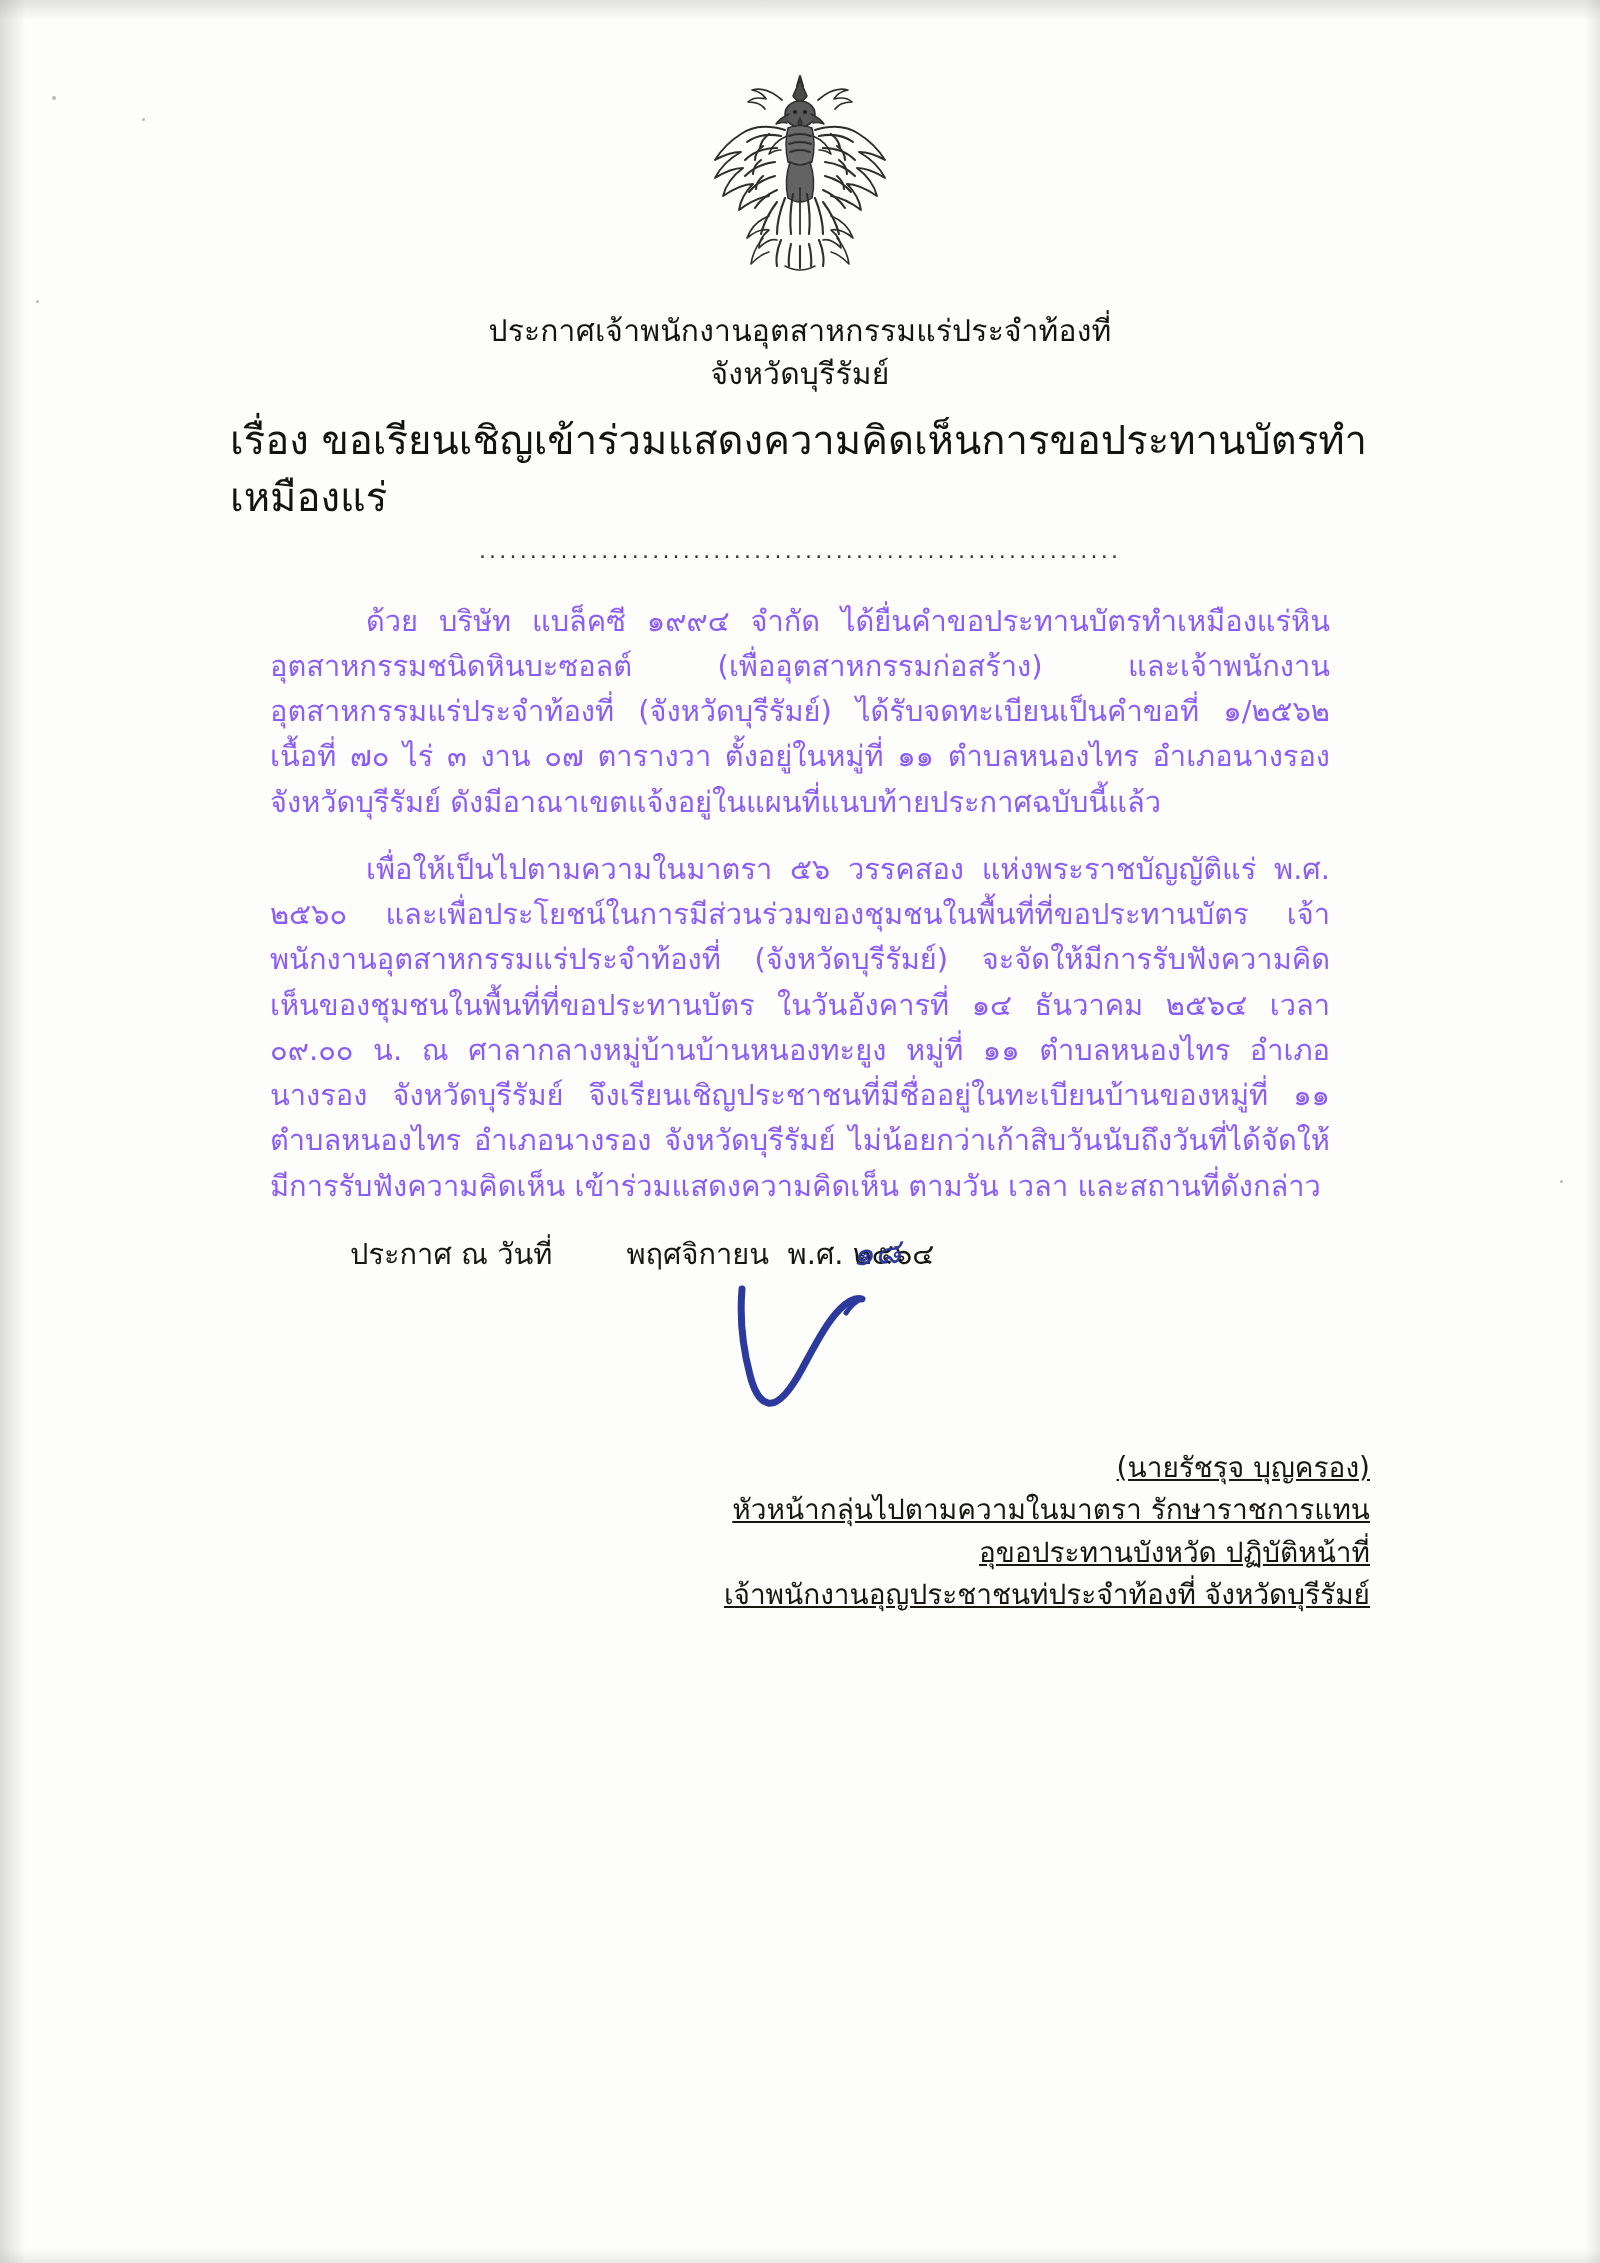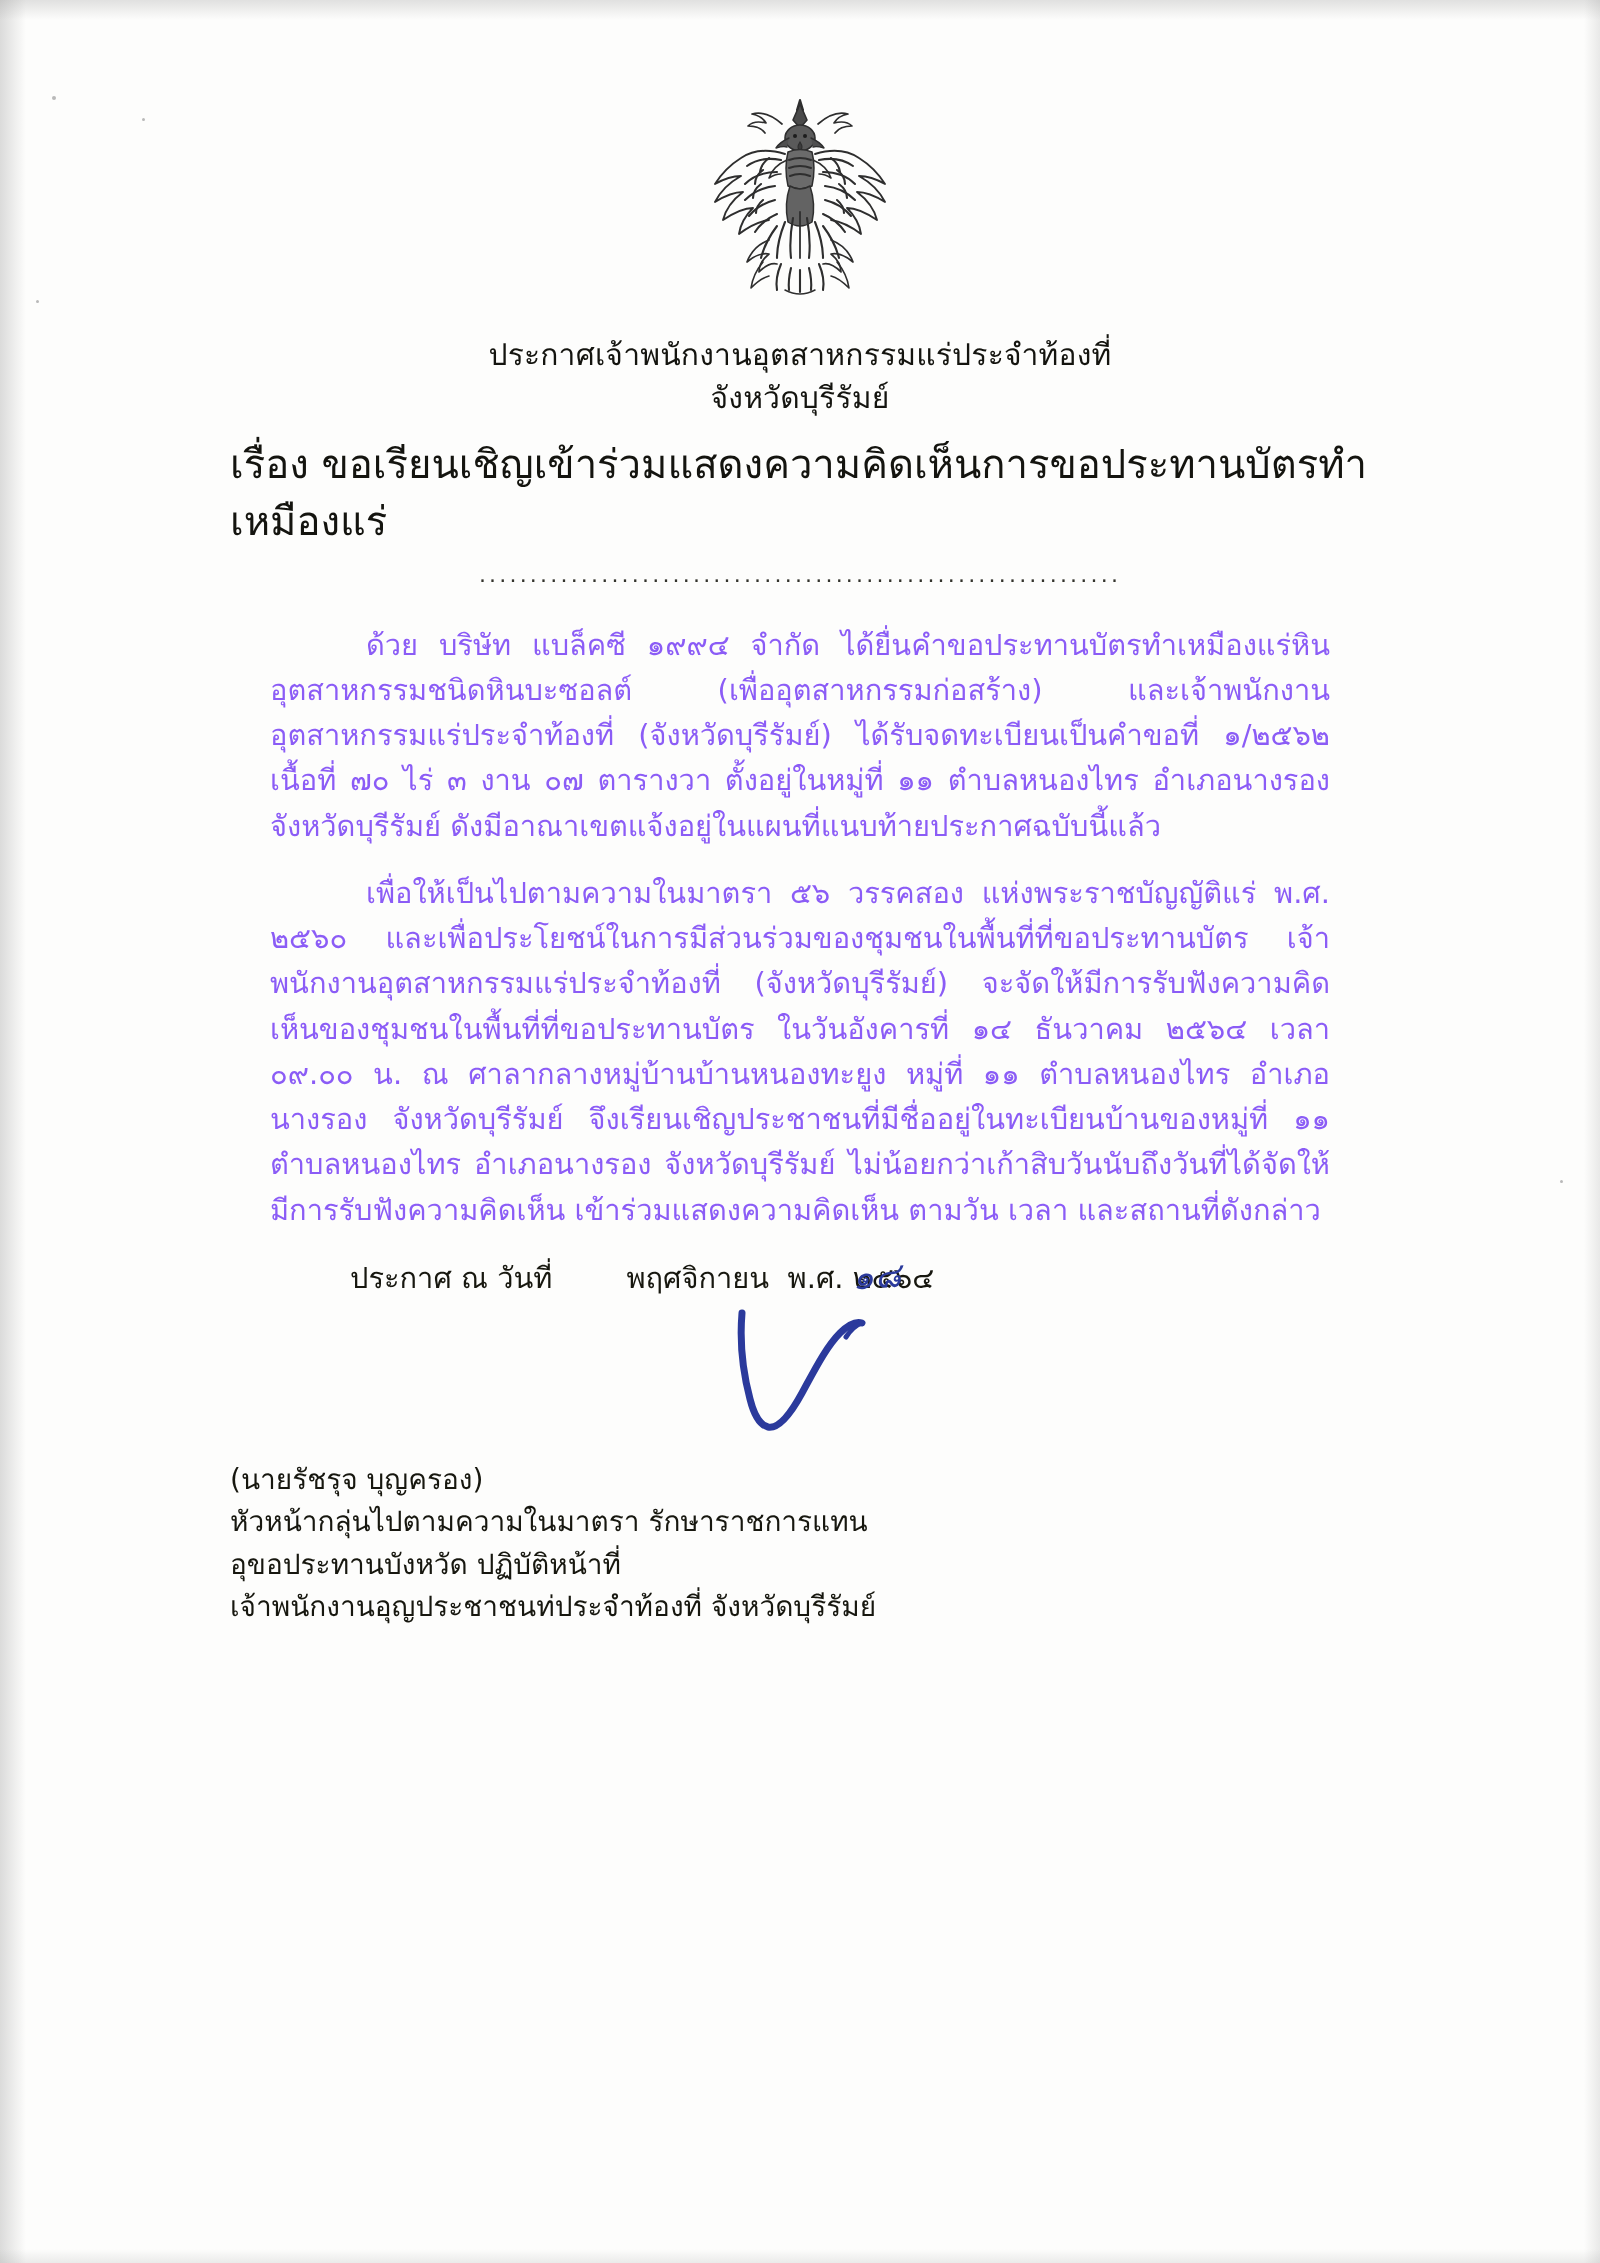--- a/index.html
+++ b/index.html
@@ -51,21 +51,21 @@
     position: absolute;
     background: #b9b9b9;
     border-radius: 50%;
     pointer-events: none;
   }
 
   .content {
     position: relative;
     width: 1140px;
     margin: 0 auto;
-    padding-top: 94px;
+    padding-top: 70px;
   }
 
   
   .emblem-wrap {
     text-align: center;
     margin-bottom: 26px;
   }
   .emblem {
     display: inline-block;
     width: 230px;
@@ -154,25 +154,26 @@
   }
   .sig-mark {
     position: absolute;
     left: 50%;
     margin-left: -120px;
     top: 6px;
     width: 260px;
     height: 140px;
   }
   .sig-block {
-    text-align: left;
+    text-align: right;
     color: #17170f;
     font-size: 28px;
     line-height: 1.52;
-    margin-top: 8px;
+    margin-top: 20px;
+    text-decoration: underline;
   }
   .sig-block div { white-space: nowrap; }
 </style>
 </head>
 <body>
 
 <div class="page">
 
   <div class="scan-edge-left"></div>
   <div class="scan-edge-top"></div>

